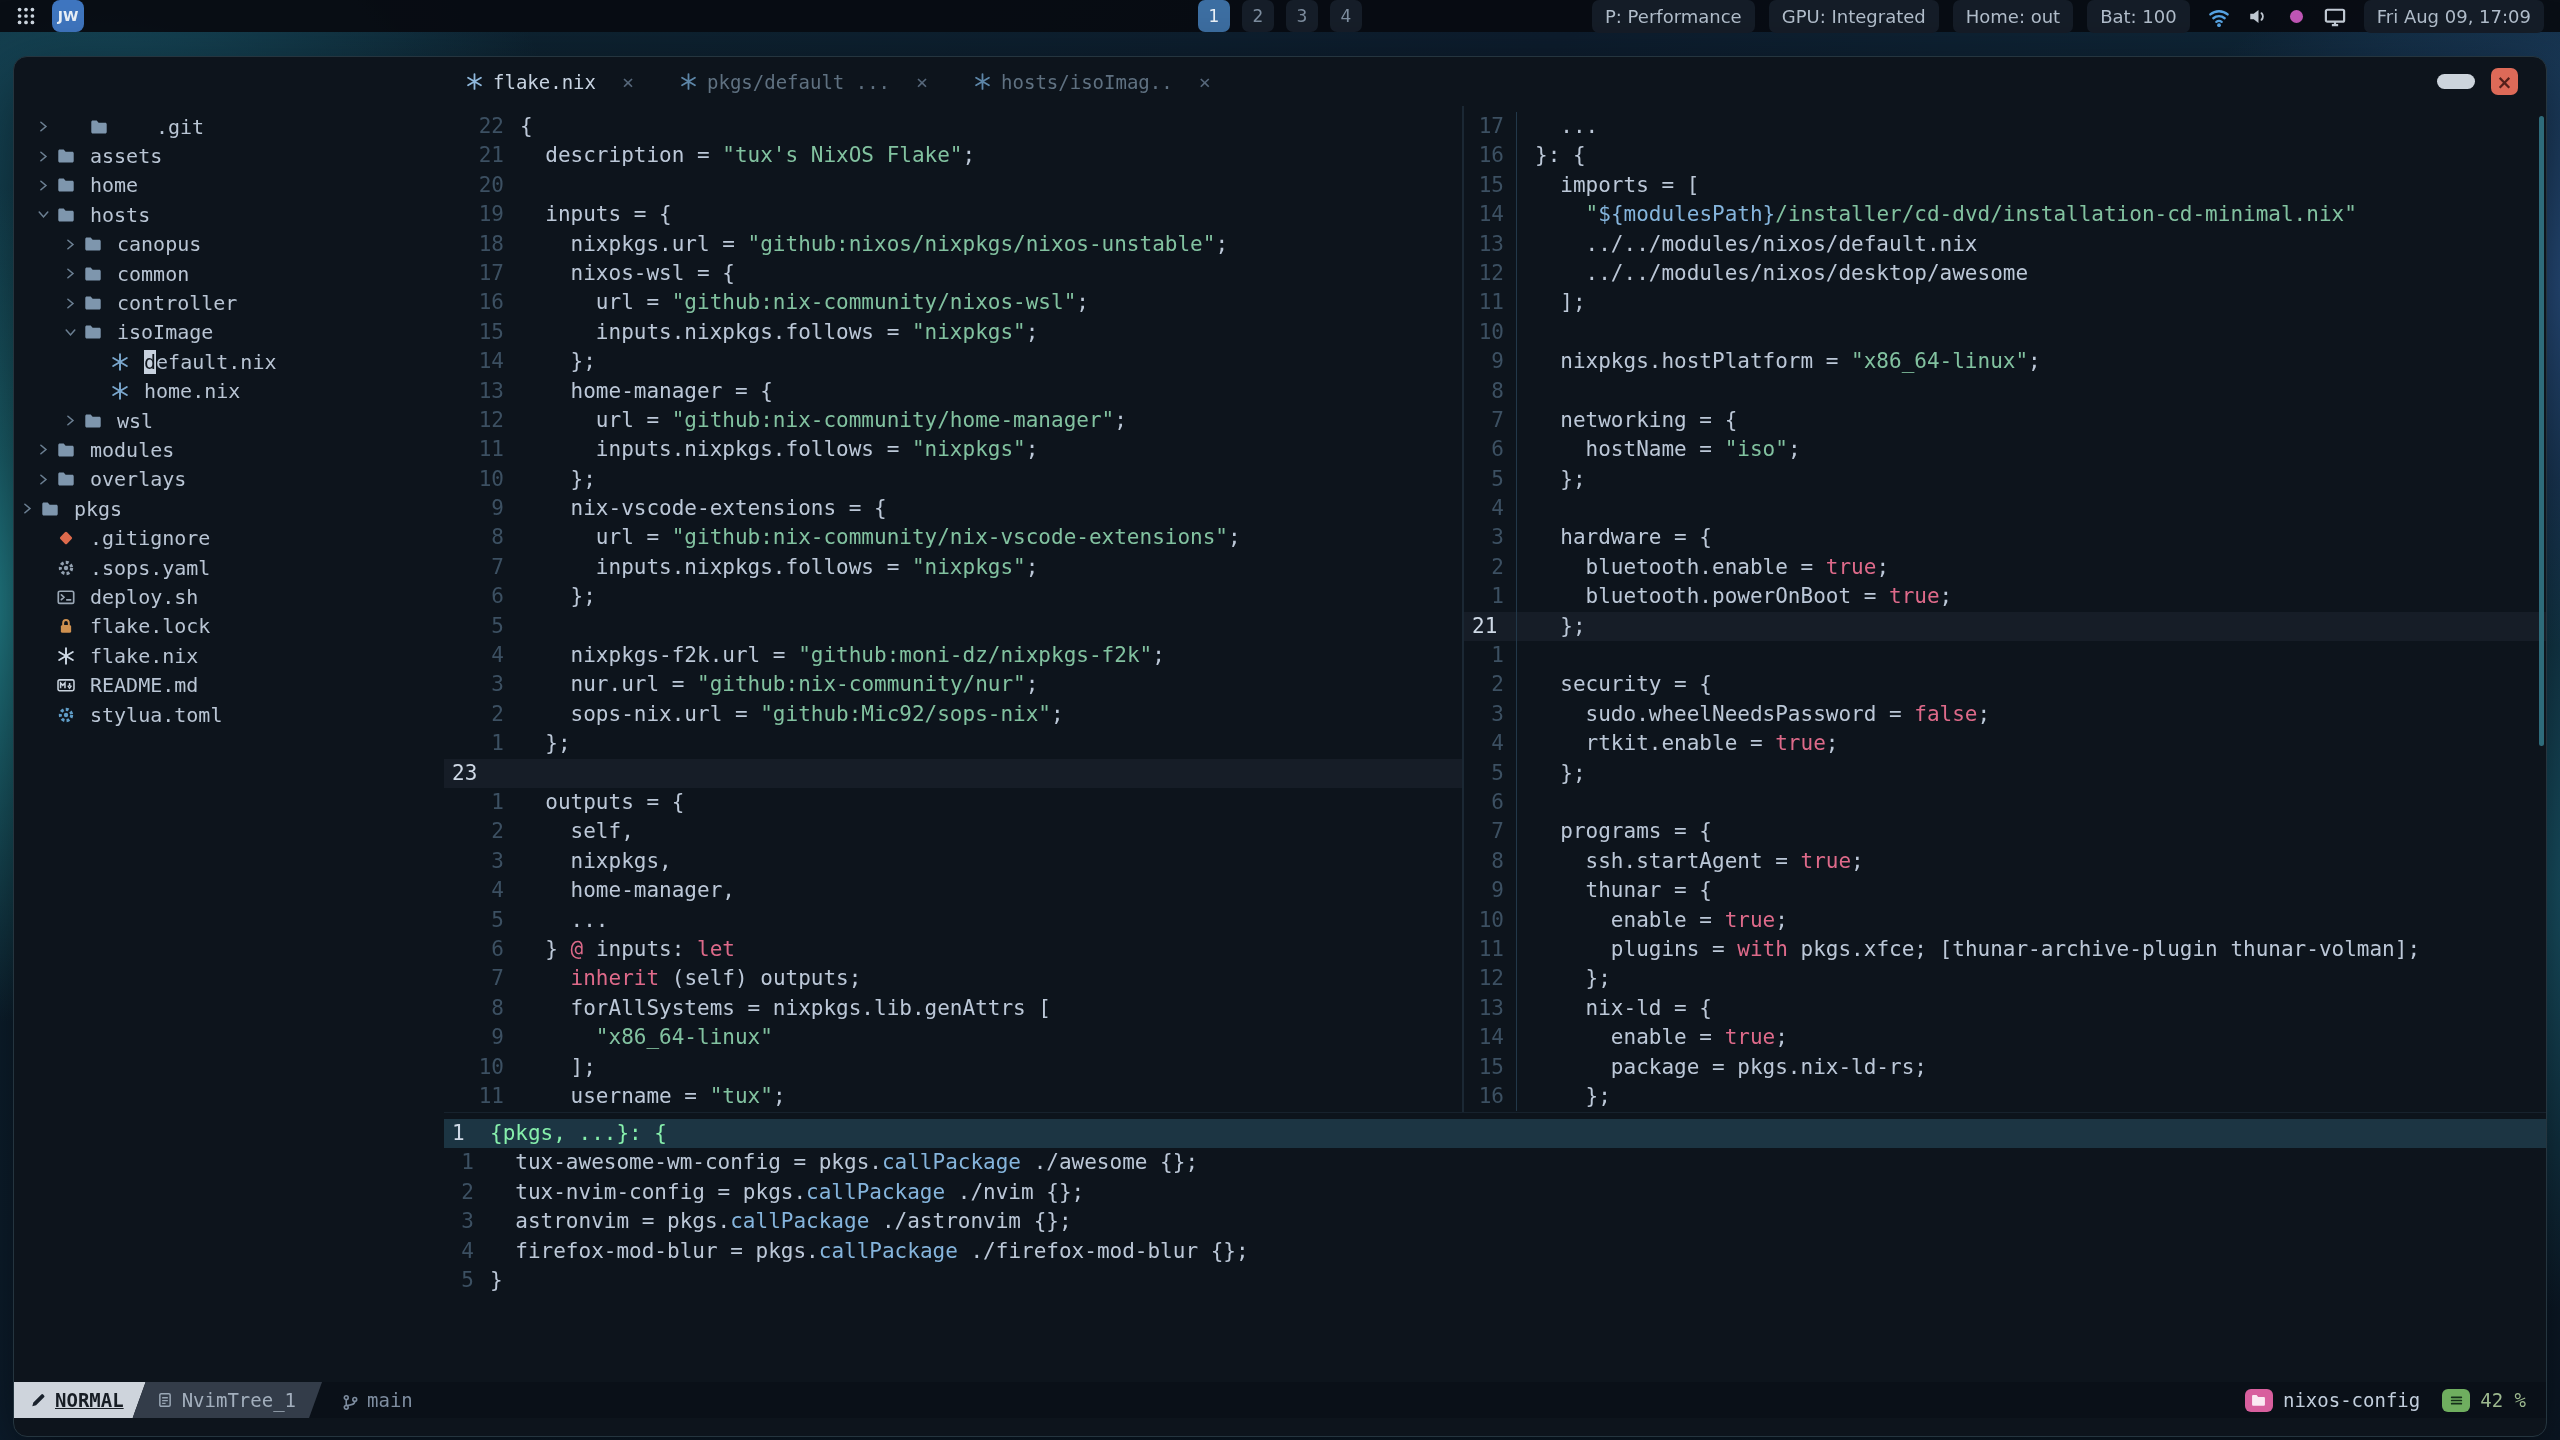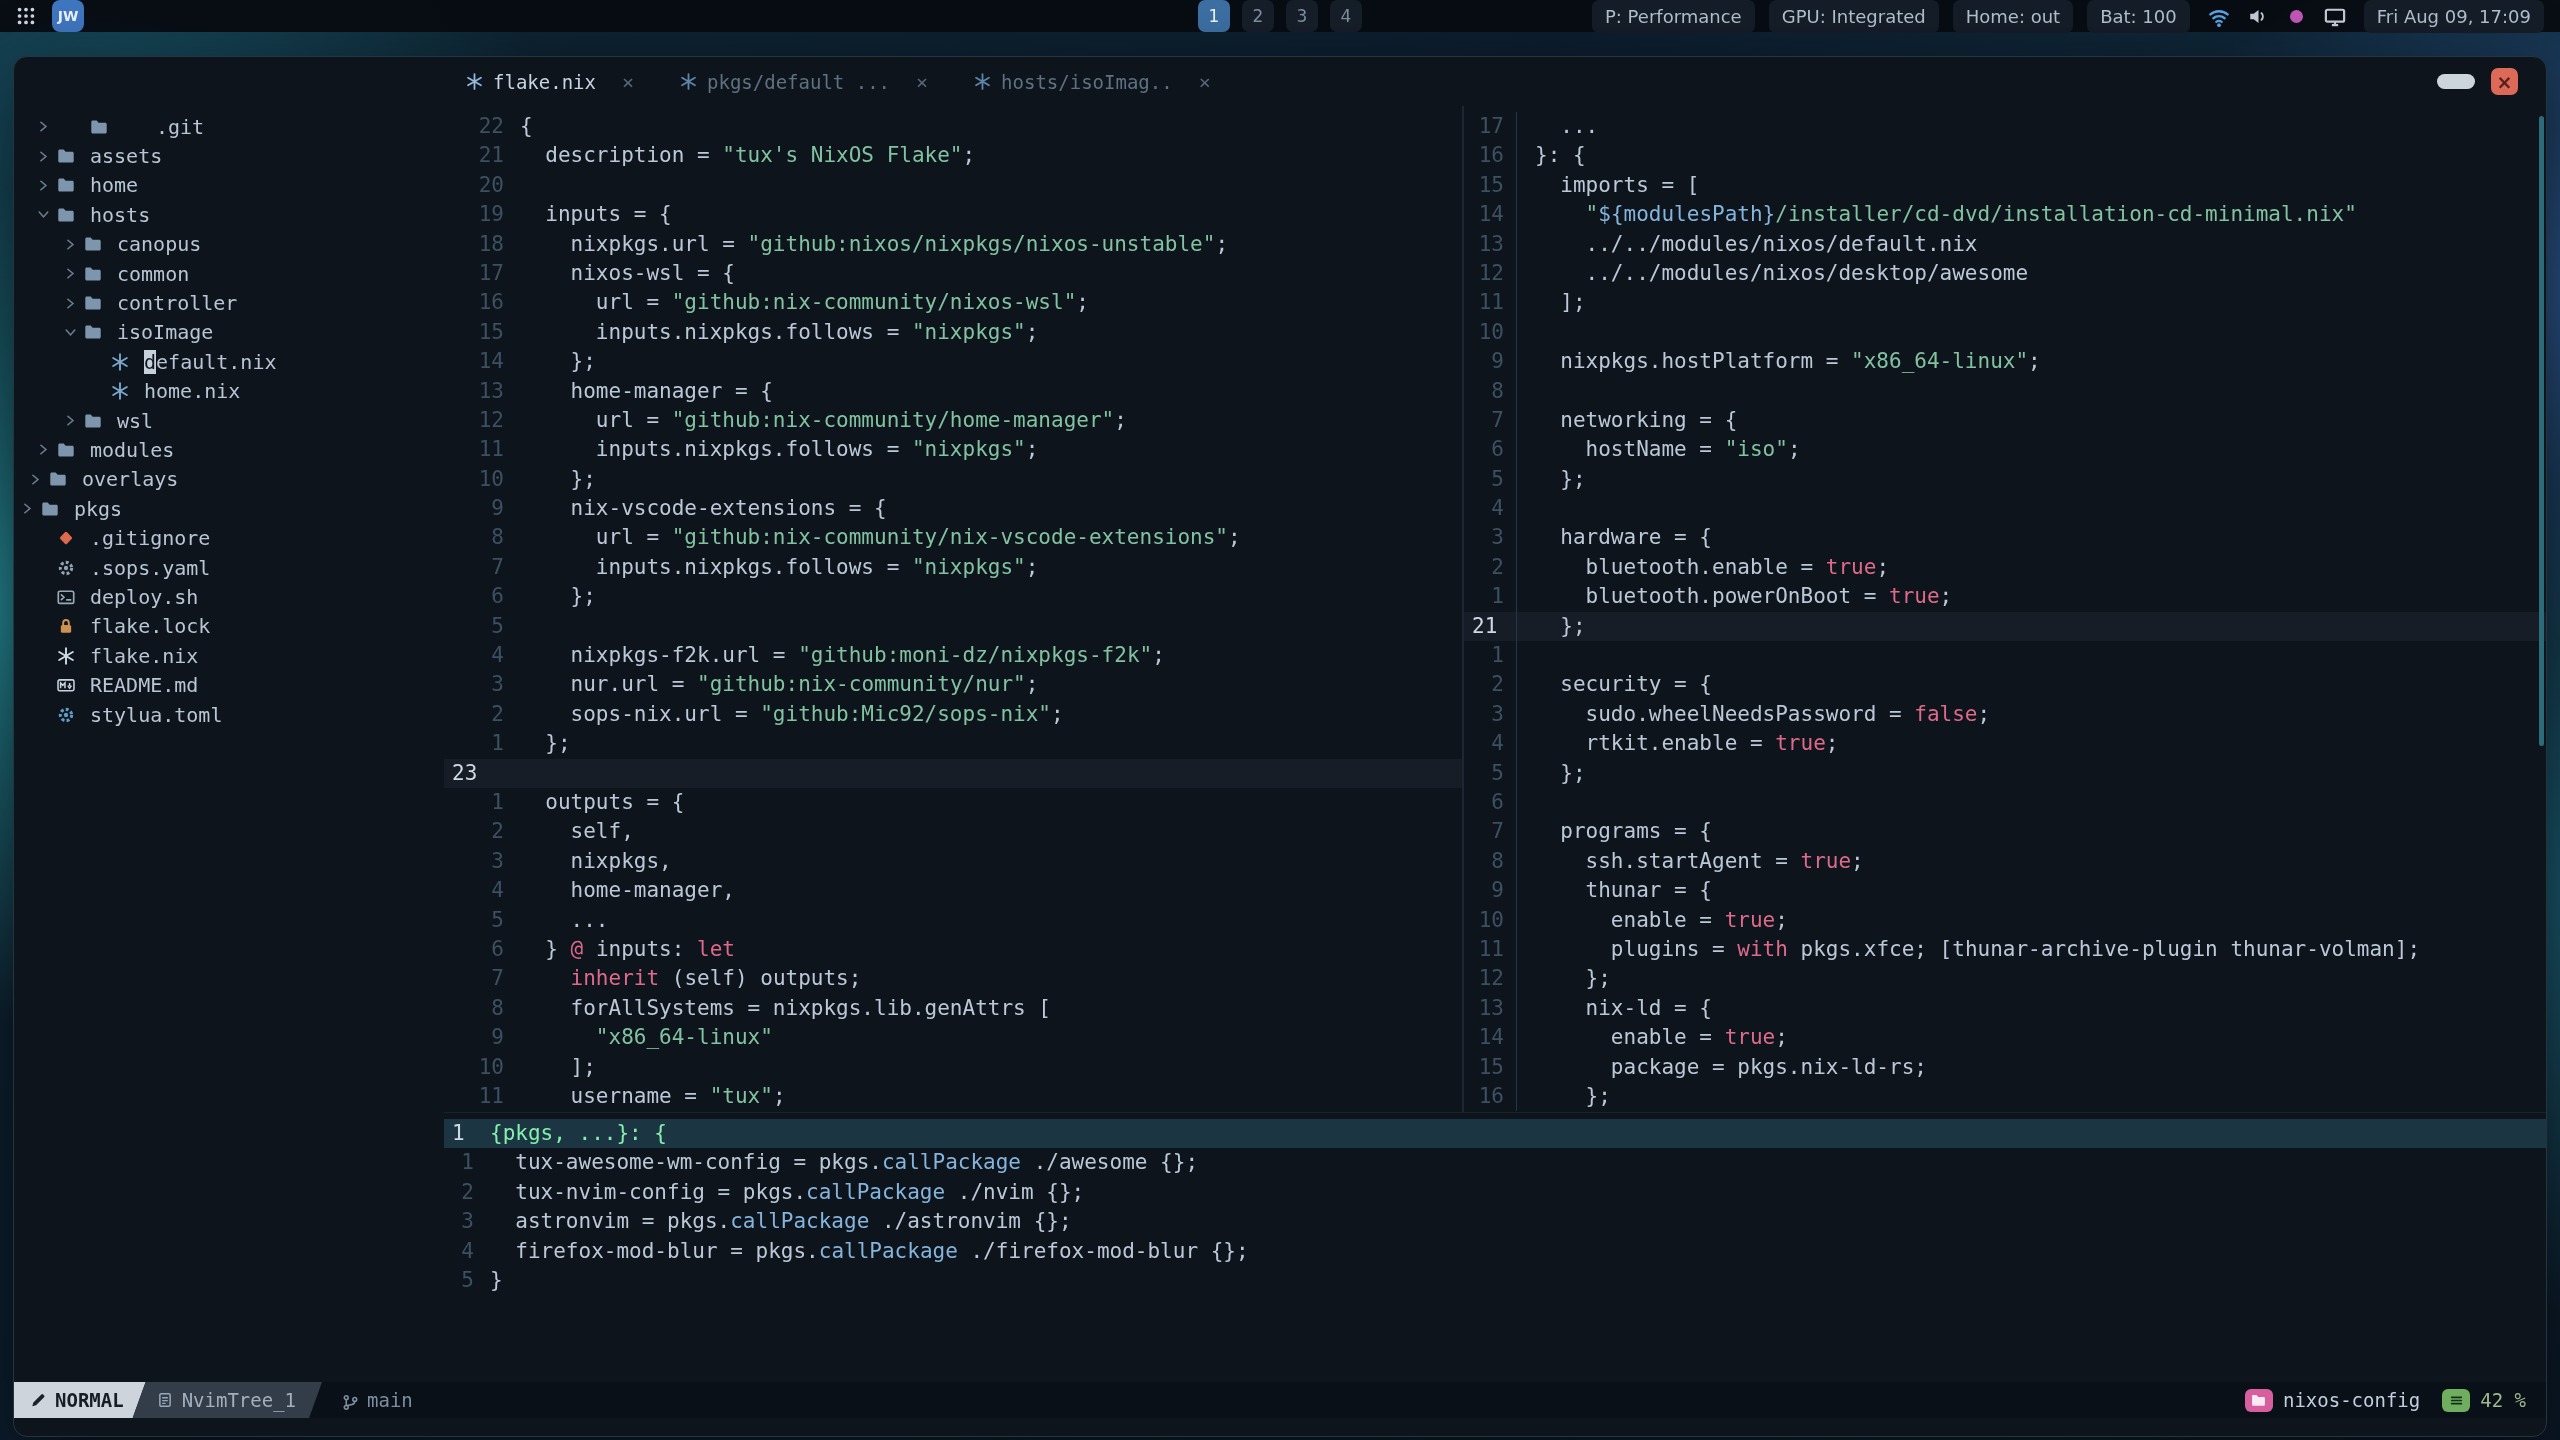--- a/index.html
+++ b/index.html
@@ -116,20 +116,21 @@
   .statusline {
     flex:0 0 36px; display:flex; align-items:center;
     background:#0a1018; font-family:"DejaVu Sans Mono", monospace; font-size:19px;
     color:#8b98a8; padding-right:20px;
   }
   .sl-mode {
     height:100%; display:flex; align-items:center; gap:9px;
     background:#ced4dc; color:#171d24; font-weight:bold;
     padding:0 22px 0 16px;
     clip-path:polygon(0 0, 100% 0, calc(100% - 13px) 100%, 0 100%);
+    text-decoration:underline;
   }
   .sl-buf {
     height:100%; display:flex; align-items:center; gap:9px;
     background:#333c49; color:#a3afbd; padding:0 26px 0 24px; margin-left:-13px;
     clip-path:polygon(13px 0, 100% 0, calc(100% - 13px) 100%, 0 100%);
   }
   .sl-branch { display:flex; align-items:flex-end; gap:8px; margin-left:20px; color:#7e8da0; }
   .sl-spacer { flex:1; }
   .sl-proj, .sl-prog { display:flex; align-items:center; gap:10px; margin-left:22px; color:#c2cedd; }
   .sl-prog { color:#9db98f; }
@@ -394,21 +395,21 @@
                 <path d="M4.2 2.4 9.6 7 4.2 11.6" fill="none" stroke="#6b7f92" stroke-width="1.7" stroke-linecap="round"></path>
               </svg>
             </span>
             <span class="ficon">
               <svg width="18" height="18" viewBox="0 0 14 14">
                 <path d="M1 3.1c0-.7.5-1.2 1.2-1.2h3l1.5 1.8h5.1c.7 0 1.2.5 1.2 1.2v5.9c0 .7-.5 1.2-1.2 1.2H2.2C1.5 12 1 11.5 1 10.8z" fill="#7e96ad"></path>
               </svg>
             </span>
             <span class="tlabel">modules</span>
           </div>
-          <div class="trow" style="padding-left: 8px;">
+          <div class="trow" style="padding-left: 16px;">
             <span class="arrow">
               <svg width="13" height="13" viewBox="0 0 14 14">
                 <path d="M4.2 2.4 9.6 7 4.2 11.6" fill="none" stroke="#6b7f92" stroke-width="1.7" stroke-linecap="round"></path>
               </svg>
             </span>
             <span class="ficon">
               <svg width="18" height="18" viewBox="0 0 14 14">
                 <path d="M1 3.1c0-.7.5-1.2 1.2-1.2h3l1.5 1.8h5.1c.7 0 1.2.5 1.2 1.2v5.9c0 .7-.5 1.2-1.2 1.2H2.2C1.5 12 1 11.5 1 10.8z" fill="#7e96ad"></path>
               </svg>
             </span>

